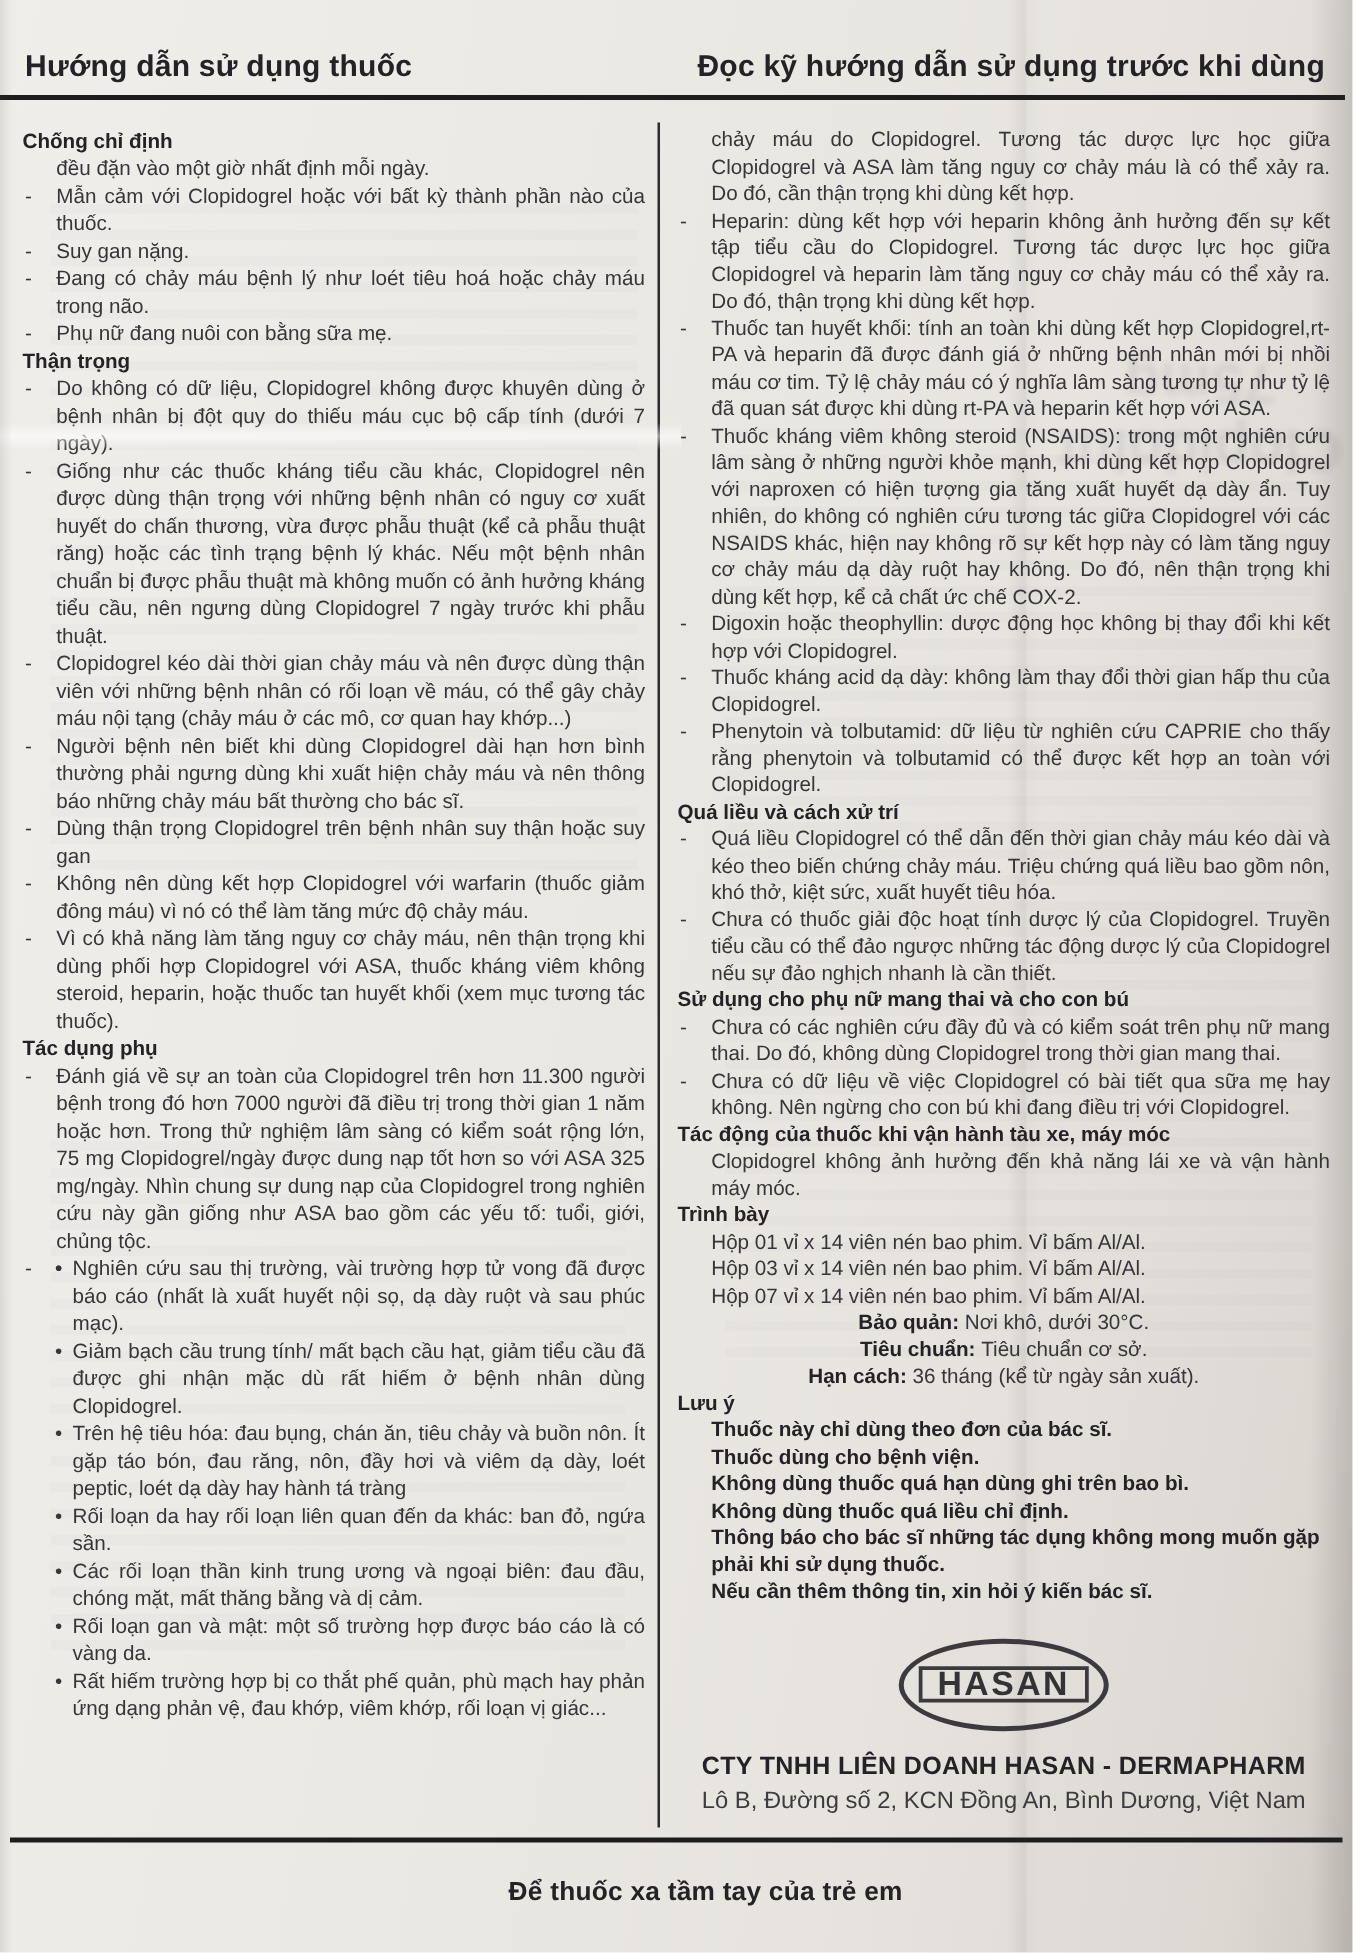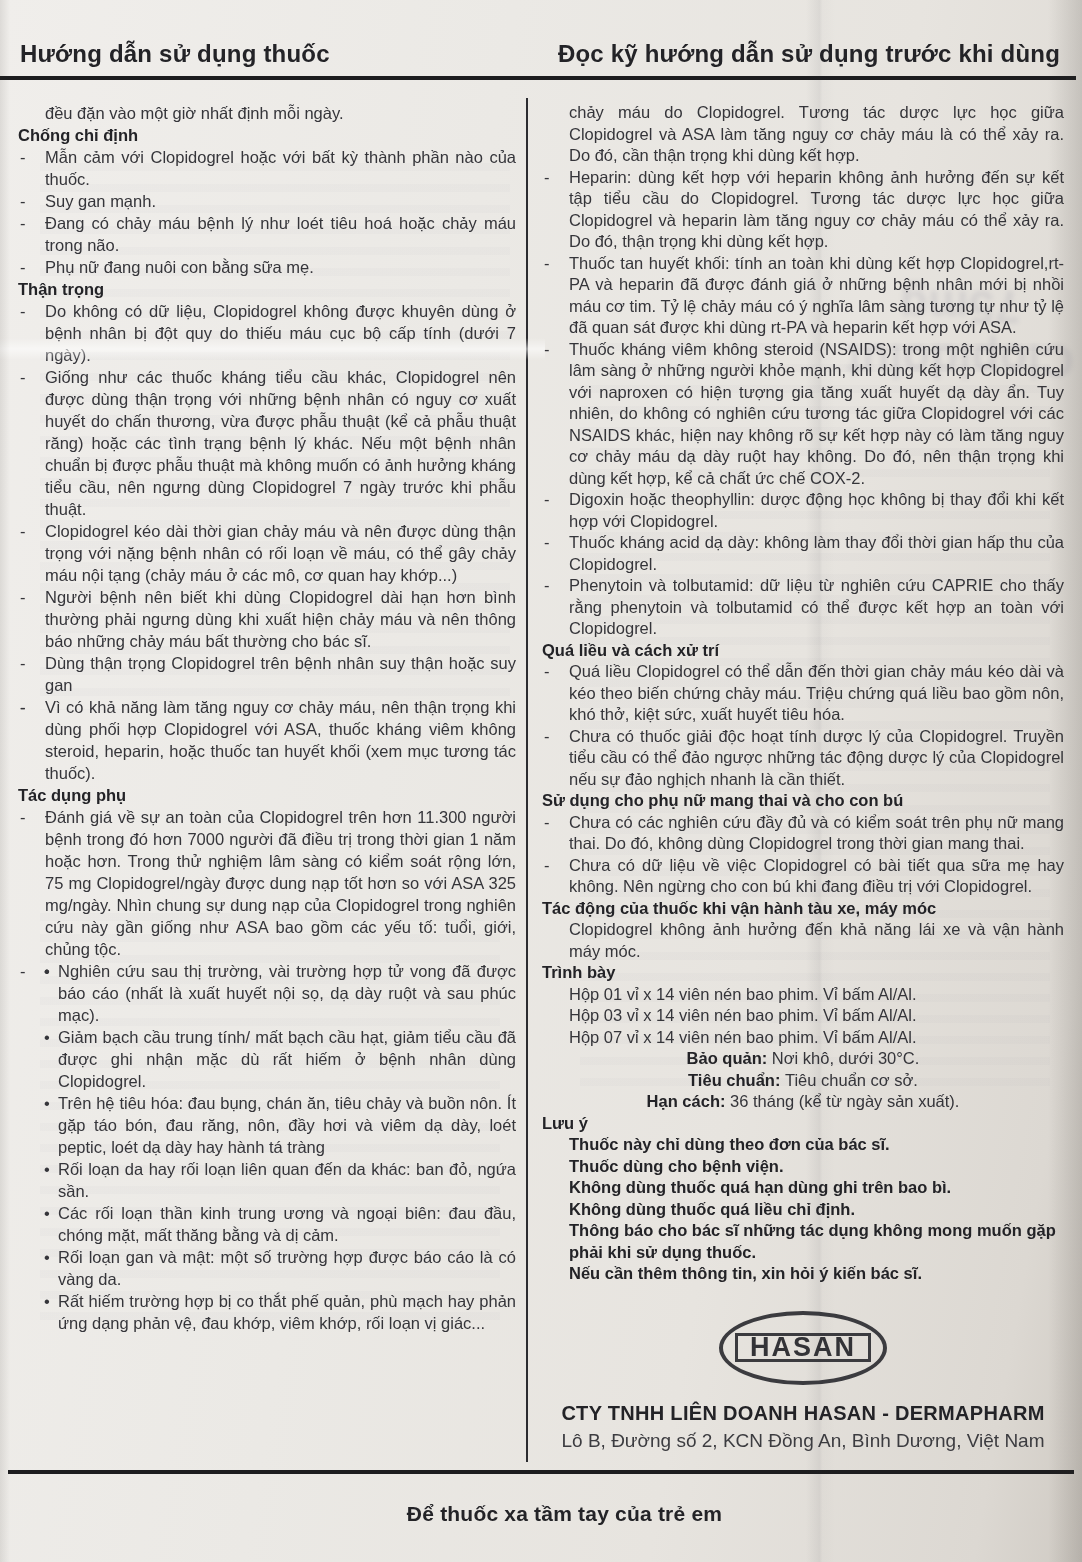--- a/index.html
+++ b/index.html
@@ -114,33 +114,33 @@
 <div class="page">
 
   <div class="header">
     <div class="ht">Hướng dẫn sử dụng thuốc</div>
     <div class="ht">Đọc kỹ hướng dẫn sử dụng trước khi dùng</div>
   </div>
   <div class="top-rule"></div>
 
   <div class="cols">
     <div class="col col-left" id="col-left">
+        <div class="blk h"><span class="txt">Chống chỉ định</span></div>
         <div class="blk cont"><span class="txt">đều đặn vào một giờ nhất định mỗi ngày.</span></div>
-        <div class="blk h"><span class="txt">Chống chỉ định</span></div>
         <div class="blk dash"><span class="marker">-</span><span class="txt">Mẫn cảm với Clopidogrel hoặc với bất kỳ thành phần nào của thuốc.</span></div>
-        <div class="blk dash"><span class="marker">-</span><span class="txt">Suy gan mạnh.</span></div>
+        <div class="blk dash"><span class="marker">-</span><span class="txt">Suy gan nặng.</span></div>
         <div class="blk dash"><span class="marker">-</span><span class="txt">Đang có chảy máu bệnh lý như loét tiêu hoá hoặc chảy máu trong não.</span></div>
         <div class="blk dash"><span class="marker">-</span><span class="txt">Phụ nữ đang nuôi con bằng sữa mẹ.</span></div>
         <div class="blk h"><span class="txt">Thận trọng</span></div>
         <div class="blk dash"><span class="marker">-</span><span class="txt">Do không có dữ liệu, Clopidogrel không được khuyên dùng ở bệnh nhân bị đột quy do thiếu máu cục bộ cấp tính (dưới 7 ngày).</span></div>
         <div class="blk dash"><span class="marker">-</span><span class="txt">Giống như các thuốc kháng tiểu cầu khác, Clopidogrel nên được dùng thận trọng với những bệnh nhân có nguy cơ xuất huyết do chấn thương, vừa được phẫu thuật (kể cả phẫu thuật răng) hoặc các tình trạng bệnh lý khác. Nếu một bệnh nhân chuẩn bị được phẫu thuật mà không muốn có ảnh hưởng kháng tiểu cầu, nên ngưng dùng Clopidogrel 7 ngày trước khi phẫu thuật.</span></div>
-        <div class="blk dash"><span class="marker">-</span><span class="txt">Clopidogrel kéo dài thời gian chảy máu và nên được dùng thận trọng với nặng bệnh nhân có rối loạn về máu, có thể gây chảy máu nội tạng (chảy máu ở các mô, cơ quan hay khớp...)</span></div>
+        <div class="blk dash"><span class="marker">-</span><span class="txt">Clopidogrel kéo dài thời gian chảy máu và nên được dùng thận viên với những bệnh nhân có rối loạn về máu, có thể gây chảy máu nội tạng (chảy máu ở các mô, cơ quan hay khớp...)</span></div>
         <div class="blk dash"><span class="marker">-</span><span class="txt">Người bệnh nên biết khi dùng Clopidogrel dài hạn hơn bình thường phải ngưng dùng khi xuất hiện chảy máu và nên thông báo những chảy máu bất thường cho bác sĩ.</span></div>
         <div class="blk dash"><span class="marker">-</span><span class="txt">Dùng thận trọng Clopidogrel trên bệnh nhân suy thận hoặc suy gan</span></div>
-        <div class="blk dash"><span class="marker">-</span></div>
+        <div class="blk dash"><span class="marker">-</span><span class="txt">Không nên dùng kết hợp Clopidogrel với warfarin (thuốc giảm đông máu) vì nó có thể làm tăng mức độ chảy máu.</span></div>
         <div class="blk dash"><span class="marker">-</span><span class="txt">Vì có khả năng làm tăng nguy cơ chảy máu, nên thận trọng khi dùng phối hợp Clopidogrel với ASA, thuốc kháng viêm không steroid, heparin, hoặc thuốc tan huyết khối (xem mục tương tác thuốc).</span></div>
         <div class="blk h"><span class="txt">Tác dụng phụ</span></div>
         <div class="blk dash"><span class="marker">-</span><span class="txt">Đánh giá về sự an toàn của Clopidogrel trên hơn 11.300 người bệnh trong đó hơn 7000 người đã điều trị trong thời gian 1 năm hoặc hơn. Trong thử nghiệm lâm sàng có kiểm soát rộng lớn, 75 mg Clopidogrel/ngày được dung nạp tốt hơn so với ASA 325 mg/ngày. Nhìn chung sự dung nạp của Clopidogrel trong nghiên cứu này gần giống như ASA bao gồm các yếu tố: tuổi, giới, chủng tộc.</span></div>
         <div class="blk dash"><span class="marker">-</span></div>
         <div class="blk bullet"><span class="marker">•</span></div>
         <div class="blk bullet"><span class="marker">•</span><span class="txt">Nghiên cứu sau thị trường, vài trường hợp tử vong đã được báo cáo (nhất là xuất huyết nội sọ, dạ dày ruột và sau phúc mạc).</span></div>
         <div class="blk bullet"><span class="marker">•</span><span class="txt">Giảm bạch cầu trung tính/ mất bạch cầu hạt, giảm tiểu cầu đã được ghi nhận mặc dù rất hiếm ở bệnh nhân dùng Clopidogrel.</span></div>
         <div class="blk bullet"><span class="marker">•</span><span class="txt">Trên hệ tiêu hóa: đau bụng, chán ăn, tiêu chảy và buồn nôn. Ít gặp táo bón, đau răng, nôn, đầy hơi và viêm dạ dày, loét peptic, loét dạ dày hay hành tá tràng</span></div>
         <div class="blk bullet"><span class="marker">•</span><span class="txt">Rối loạn da hay rối loạn liên quan đến da khác: ban đỏ, ngứa sần.</span></div>
         <div class="blk bullet"><span class="marker">•</span><span class="txt">Các rối loạn thần kinh trung ương và ngoại biên: đau đầu, chóng mặt, mất thăng bằng và dị cảm.</span></div>

